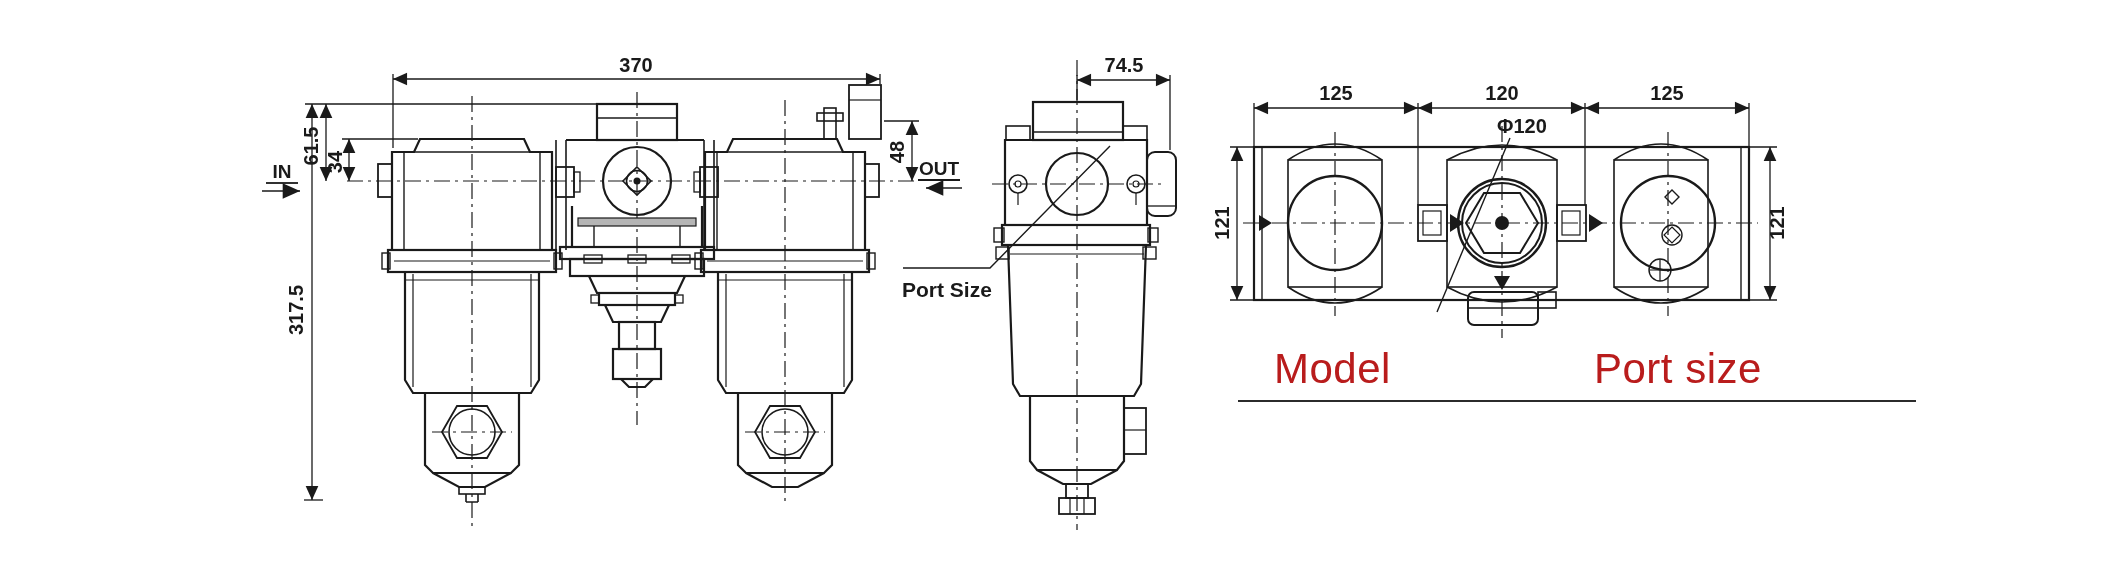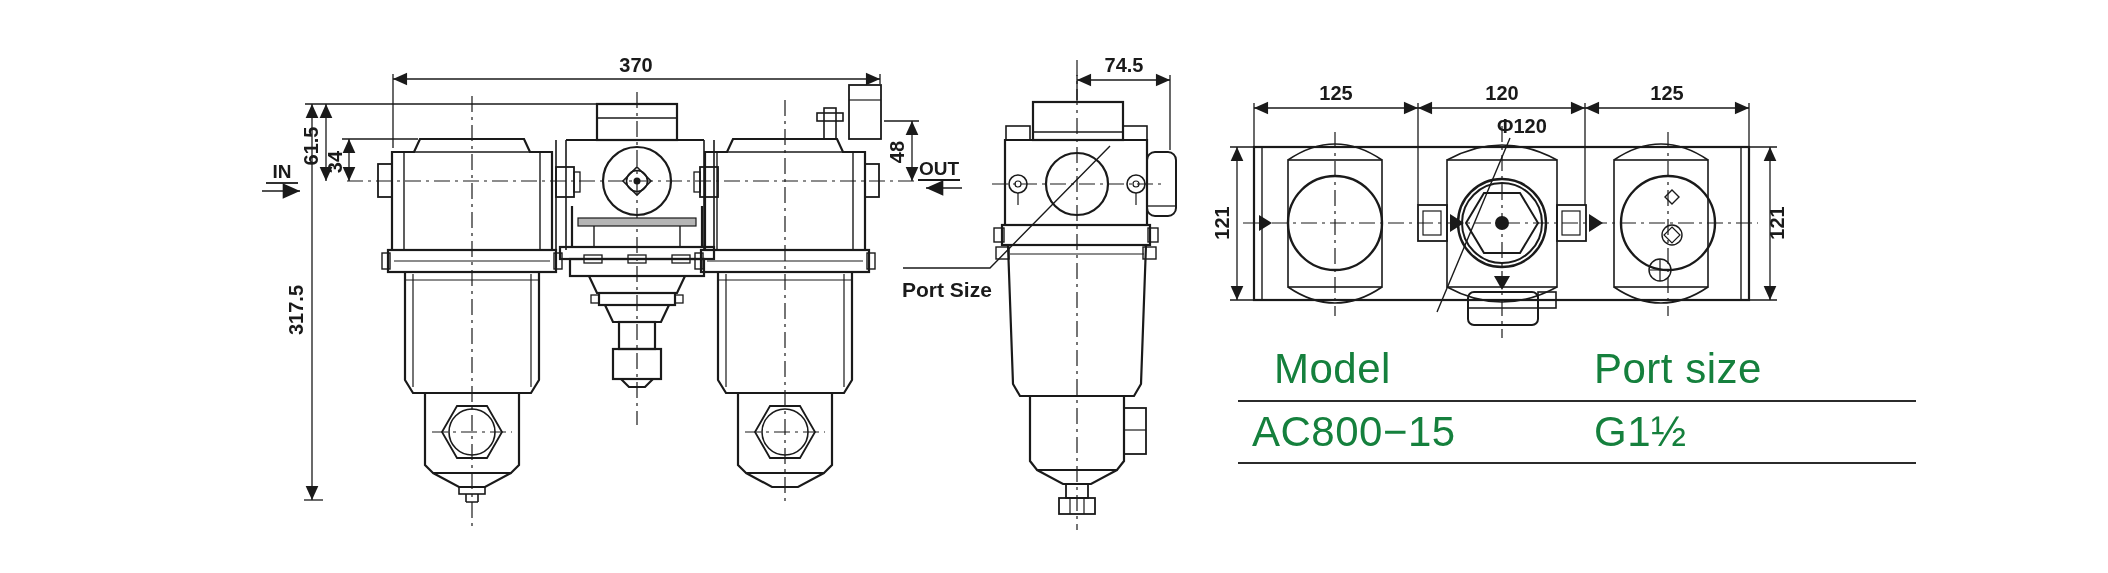--- a/index.html
+++ b/index.html
@@ -3,21 +3,21 @@
 <meta charset="utf-8">
 <style>
   html,body{margin:0;padding:0;background:#ffffff;}
   #stage{position:relative;width:2108px;height:573px;background:#ffffff;overflow:hidden;
          font-family:"Liberation Sans", sans-serif;text-decoration:underline;}
   svg{position:absolute;left:0;top:0;}
   svg text{font-family:"Liberation Sans", sans-serif;fill:#1a1a1a;}
   .dimtxt{font-size:20px;font-weight:bold;}
   .flowtxt{font-size:19px;font-weight:bold;}
   .ledtxt{font-size:21px;font-weight:bold;}
-  .spec-table{position:absolute;left:1238px;top:338px;width:678px;color:#15803d;
+  .spec-table{position:absolute;left:1238px;top:338px;width:678px;color:#b91c1c;
               font-size:42px;letter-spacing:0.5px;}
   .t-row{display:flex;align-items:center;height:60px;border-bottom:2px solid #2b2b2b;}
   .t-head{height:62px;}
   .c1{flex:1;padding-left:14px;}
   .t-head .c1{padding-left:36px;}
   .c2{width:322px;padding-left:20px;}
   .t-head .c2{padding-left:0;}
 </style>
 </head>
 <body>
@@ -256,18 +256,14 @@
       <text class="dimtxt" x="1497" y="133">Φ120</text>
     </g>
   </g>
 </svg>
 
   <div class="spec-table">
     <div class="t-row t-head">
       <div class="c1">Model</div>
       <div class="c2">Port size</div>
     </div>
-    <div class="t-row">
-      <div class="c1">AC800−15</div>
-      <div class="c2">G1½</div>
-    </div>
   </div>
 </div>
 
 </body></html>

